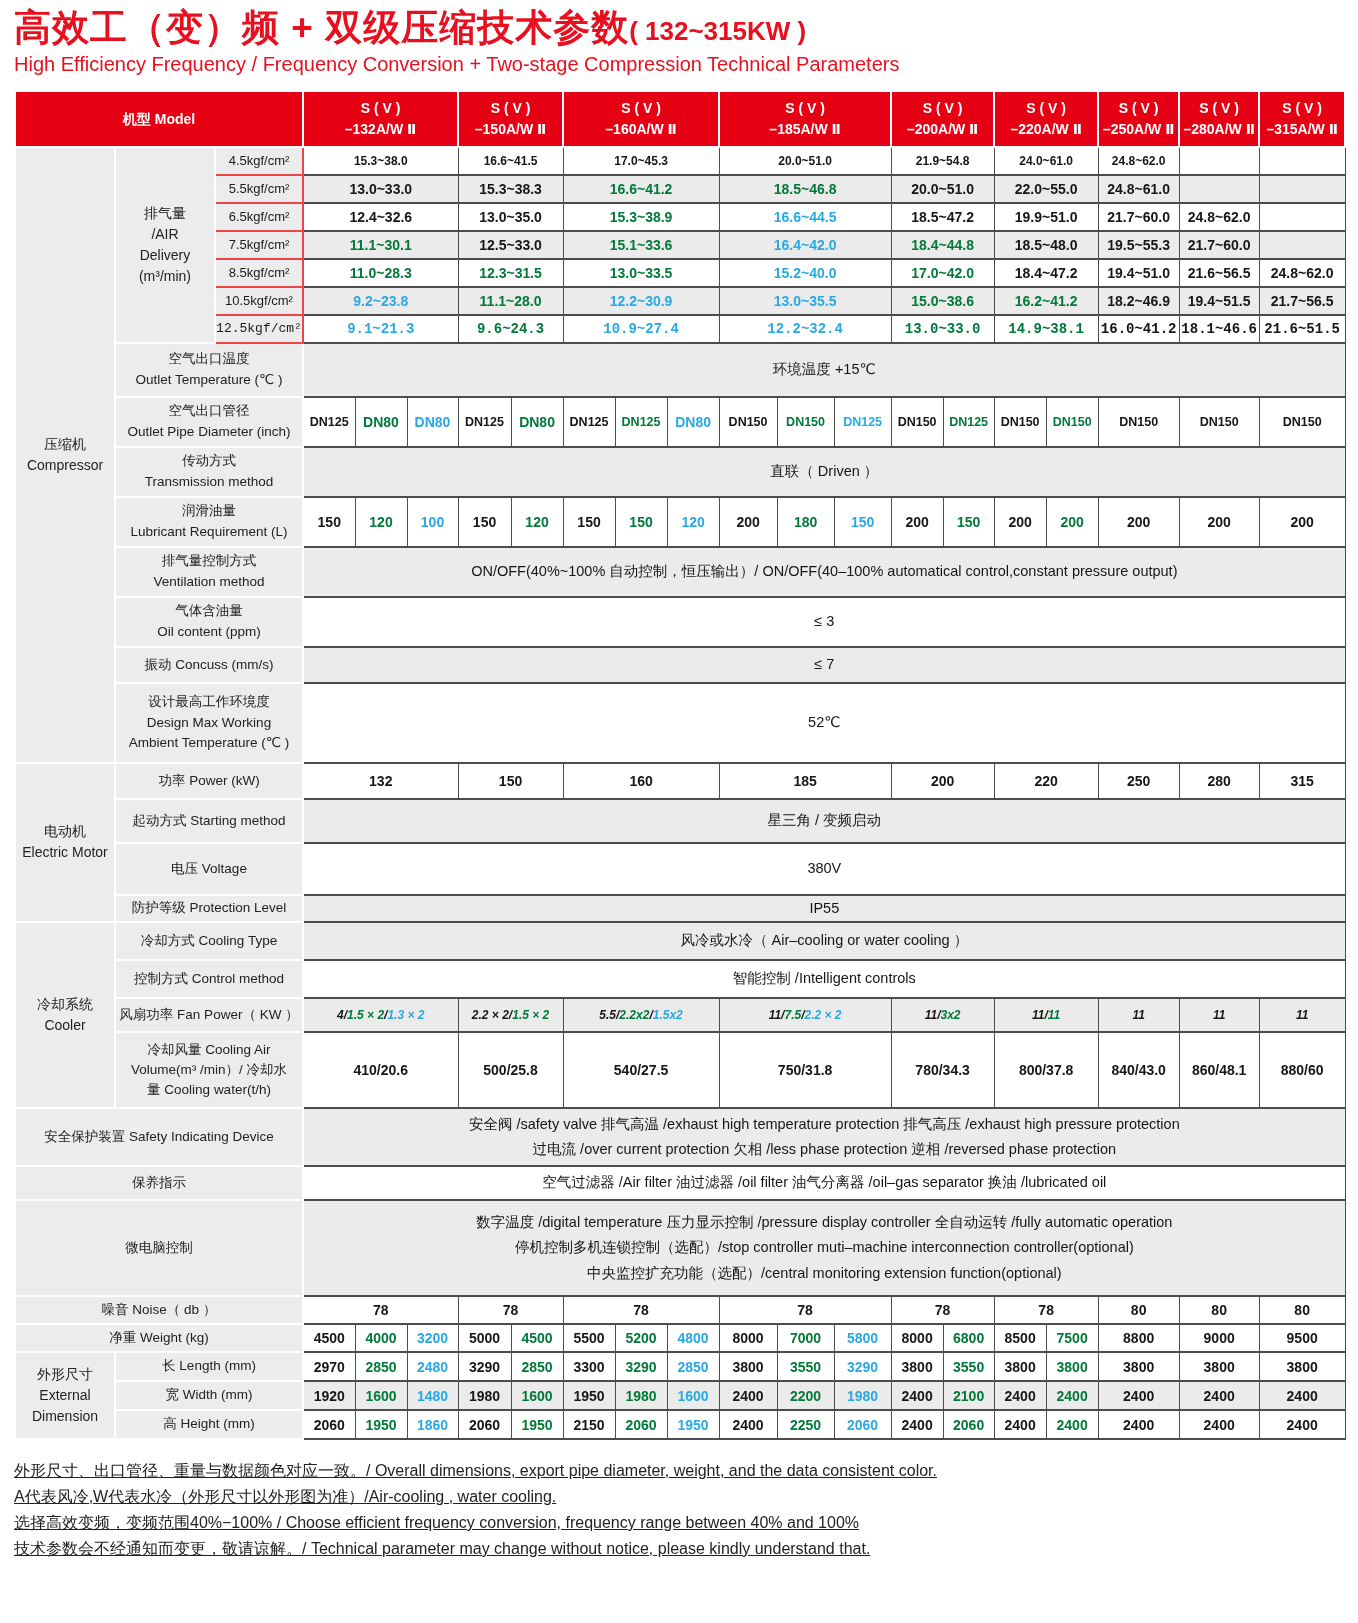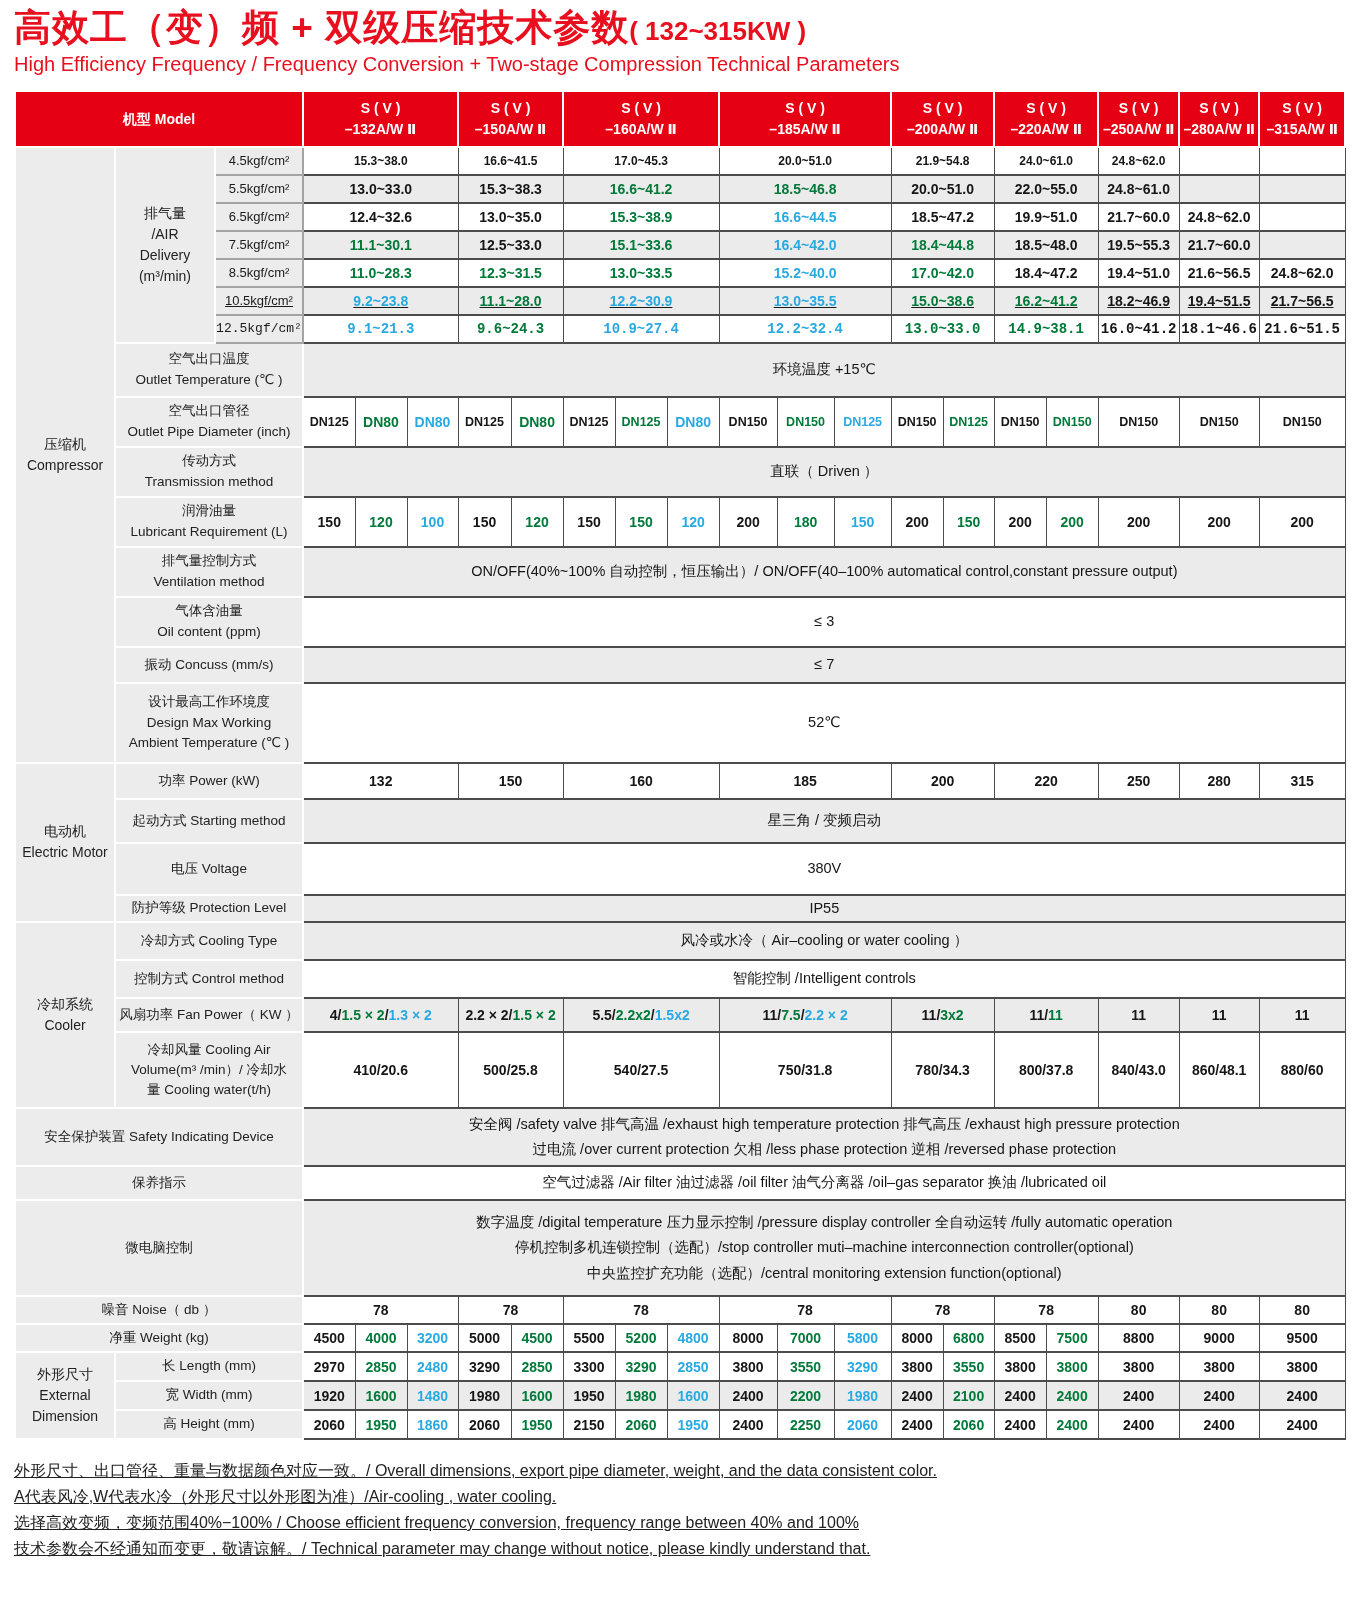--- a/index.html
+++ b/index.html
@@ -8,32 +8,32 @@
   .title-zh{color:#e8101e;font-weight:bold;font-size:37px;line-height:1.1;letter-spacing:1px;}
   .title-range{font-size:26px;font-weight:bold;letter-spacing:0;}
   .title-en{color:#e8101e;font-size:20px;margin-top:4px;font-weight:500;}
   table{border-collapse:collapse;table-layout:fixed;width:1330px;margin:14px 0 0 14px;}
   th,td{padding:0;overflow:hidden;}
   
   th.corner,th.mh{background:#e60014;color:#fff;font-weight:bold;font-size:14px;text-align:center;border:2px solid #fff;height:54px;line-height:1.45;}
   
   td.lbl{background:#ececec;font-size:13.5px;text-align:center;border:2px solid #fff;line-height:1.5;color:#222;}
   td.grp{font-size:14px;}
-  td.plbl{background:#ececec;font-size:13px;text-align:center;border:2px solid #a3a3a3;margin-top:44px;}
+  td.plbl{background:#ececec;font-size:13px;text-align:center;border:2px solid #ef4444;margin-top:44px;}
   
   td.vc,td.sv{border:1px solid #4c4c4c;border-top-width:2px;border-bottom-width:2px;text-align:center;font-weight:bold;font-size:14px;}
   td.sv{font-weight:normal;font-size:14.5px;line-height:1.75;}
   tr.rw td.vc,tr.rw td.sv{background:#fff;}
   tr.rg td.vc,tr.rg td.sv{background:#ebebeb;}
   tr.rw td.lbl,tr.rg td.lbl,tr.rw td.plbl,tr.rg td.plbl{background:#ececec;}
   .k{color:#161616;}
   .g{color:#017939;}
   .b{color:#29a9e1;}
   td.small{font-size:12px;font-weight:600;}
-  td.fanc{font-size:14px;}
+  td.fanc{font-size:12px;font-style:italic;}
   .footer{margin:18px 0 0 14px;font-size:16px;line-height:1.62;color:#222;}
   .footer div{white-space:nowrap;text-decoration:underline;}
 </style>
 </head>
 <body>
 
 <div class="titlewrap">
   <div class="title-zh"><span>高效工（变）频 + 双级压缩技术参数</span><span class="title-range">( 132~315KW )</span></div>
   <div class="title-en">High Efficiency Frequency / Frequency Conversion + Two-stage Compression Technical Parameters</div>
 </div>
@@ -177,21 +177,21 @@
         <td class="vc g" colspan="3">11.0~28.3</td>
         <td class="vc g" colspan="2">12.3~31.5</td>
         <td class="vc g" colspan="3">13.0~33.5</td>
         <td class="vc b" colspan="3">15.2~40.0</td>
         <td class="vc g" colspan="2">17.0~42.0</td>
         <td class="vc k" colspan="2">18.4~47.2</td>
         <td class="vc k" colspan="1">19.4~51.0</td>
         <td class="vc k" colspan="1">21.6~56.5</td>
         <td class="vc k" colspan="1">24.8~62.0</td>
       </tr>
-      <tr class="rg" style="height: 28px; text-decoration: underline;">
+      <tr class="rg" style="height: 28px;">
         <td class="plbl" colspan="1">
           <div>10.5kgf/cm²</div>
         </td>
         <td class="vc b" colspan="3">9.2~23.8</td>
         <td class="vc g" colspan="2">11.1~28.0</td>
         <td class="vc b" colspan="3">12.2~30.9</td>
         <td class="vc b" colspan="3">13.0~35.5</td>
         <td class="vc g" colspan="2">15.0~38.6</td>
         <td class="vc g" colspan="2">16.2~41.2</td>
         <td class="vc k" colspan="1">18.2~46.9</td>

